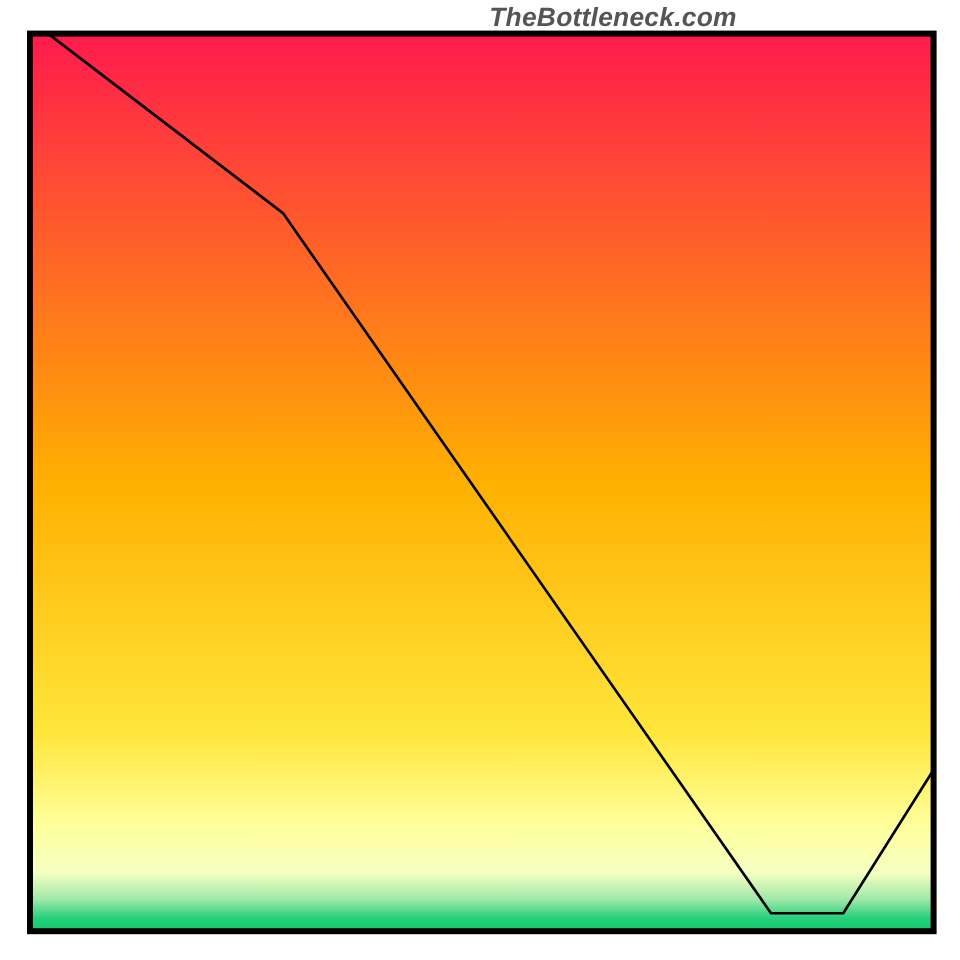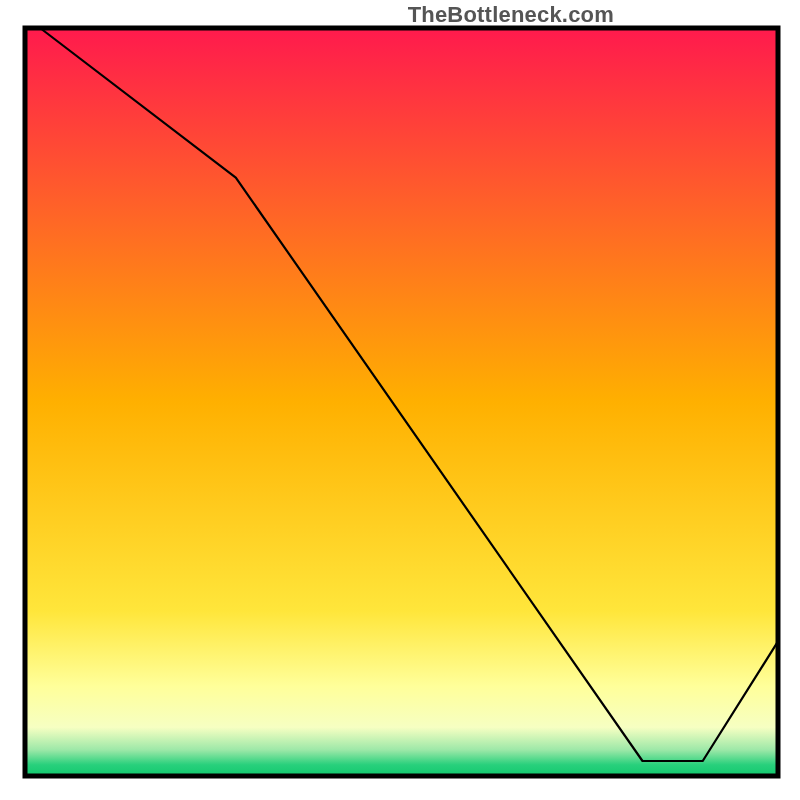--- a/index.html
+++ b/index.html
@@ -8,20 +8,21 @@
     width: 800px;
     height: 800px;
     background: #ffffff;
     font-family: Arial, Helvetica, sans-serif;
     overflow: hidden;
   }
   .wrap {
     position: relative;
     width: 632px;
     height: 800px;
+    font-style: italic;
   }
   .watermark {
     position: absolute;
     top: 2px;
     right: 18px;
     font-size: 22px;
     font-weight: 600;
     color: #555;
     letter-spacing: 0.2px;
   }

